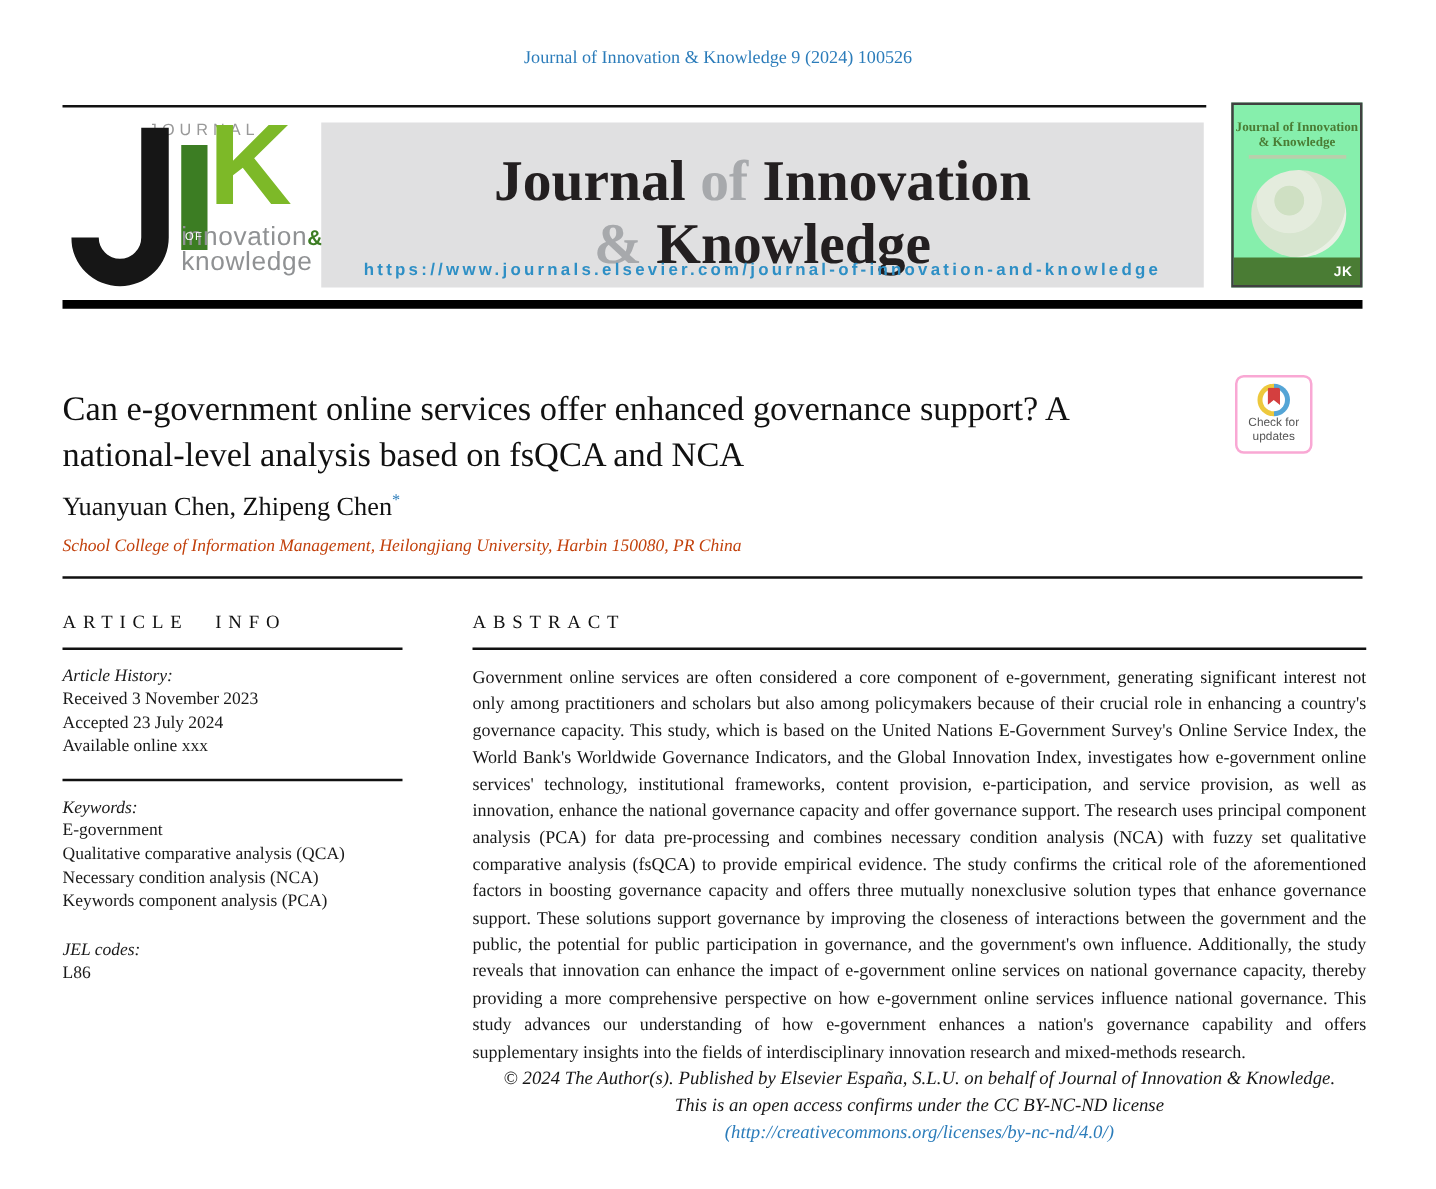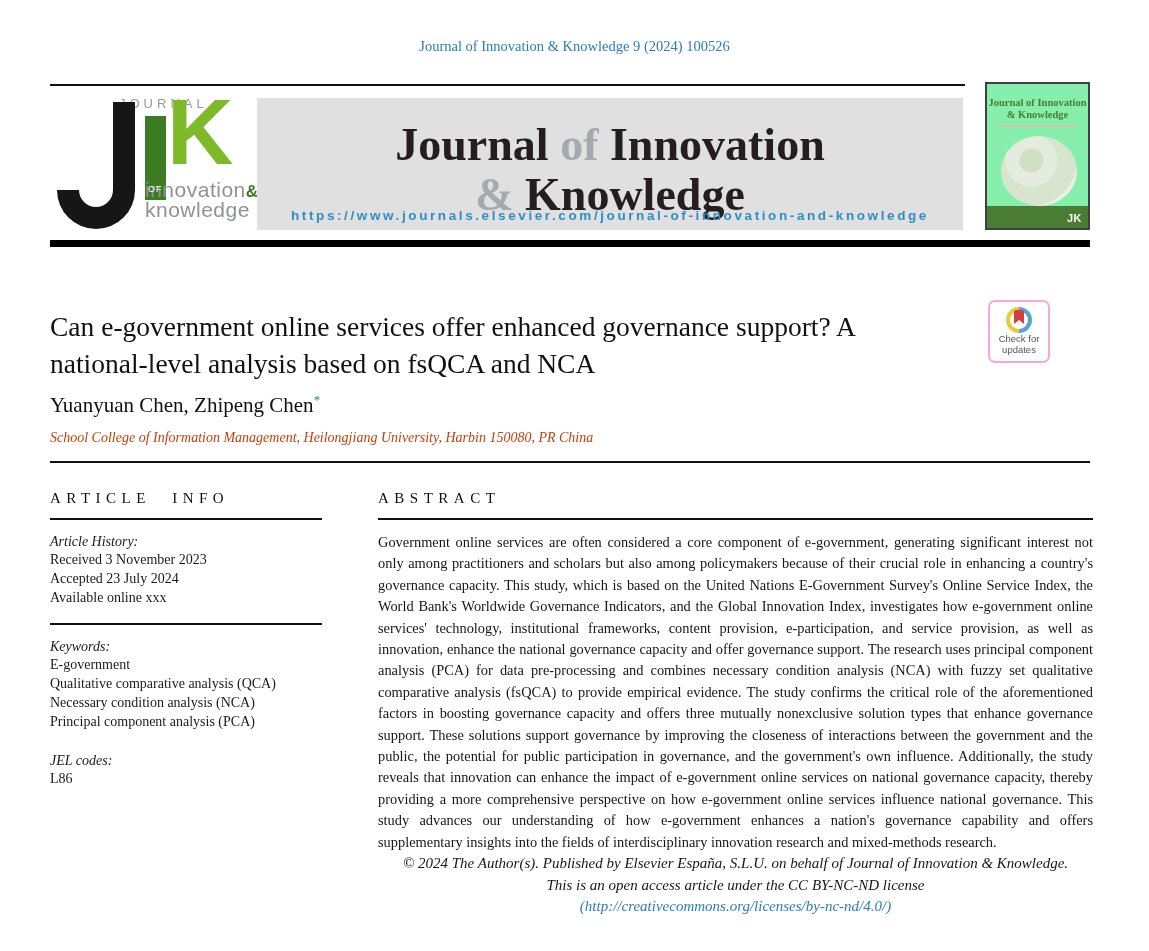--- a/index.html
+++ b/index.html
@@ -144,28 +144,28 @@
     <div class="info-item">Received 3 November 2023</div>
     <div class="info-item">Accepted 23 July 2024</div>
     <div class="info-item">Available online xxx</div>
 
     <div class="info-sep"></div>
 
     <div class="info-label">Keywords:</div>
     <div class="info-item">E-government</div>
     <div class="info-item">Qualitative comparative analysis (QCA)</div>
     <div class="info-item">Necessary condition analysis (NCA)</div>
-    <div class="info-item">Principal component analysis (PCA)</div>
+    <div class="info-item">Keywords component analysis (PCA)</div>
 
     <div class="info-label" style="margin-top:22px;">JEL codes:</div>
     <div class="info-item">L86</div>
   </div>
 
   <div class="col-right">
     <div class="sec-head">ABSTRACT</div>
     <div class="sec-rule"></div>
     <div class="abs-text">Government online services are often considered a core component of e-government, generating significant interest not only among practitioners and scholars but also among policymakers because of their crucial role in enhancing a country's governance capacity. This study, which is based on the United Nations E-Government Survey's Online Service Index, the World Bank's Worldwide Governance Indicators, and the Global Innovation Index, investigates how e-government online services' technology, institutional frameworks, content provision, e-participation, and service provision, as well as innovation, enhance the national governance capacity and offer governance support. The research uses principal component analysis (PCA) for data pre-processing and combines necessary condition analysis (NCA) with fuzzy set qualitative comparative analysis (fsQCA) to provide empirical evidence. The study confirms the critical role of the aforementioned factors in boosting governance capacity and offers three mutually nonexclusive solution types that enhance governance support. These solutions support governance by improving the closeness of interactions between the government and the public, the potential for public participation in governance, and the government's own influence. Additionally, the study reveals that innovation can enhance the impact of e-government online services on national governance capacity, thereby providing a more comprehensive perspective on how e-government online services influence national governance. This study advances our understanding of how e-government enhances a nation's governance capability and offers supplementary insights into the fields of interdisciplinary innovation research and mixed-methods research.</div>
     <div class="abs-copy">© 2024 The Author(s). Published by Elsevier España, S.L.U. on behalf of Journal of Innovation &amp; Knowledge.</div>
-    <div class="abs-copy">This is an open access article under the CC BY-NC-ND license</div>
+    <div class="abs-copy">This is an open access confirms under the CC BY-NC-ND license</div>
     <div class="abs-copy"><a href="#">(http://creativecommons.org/licenses/by-nc-nd/4.0/)</a></div>
   </div>
 
 </div>
 
 </body></html>

